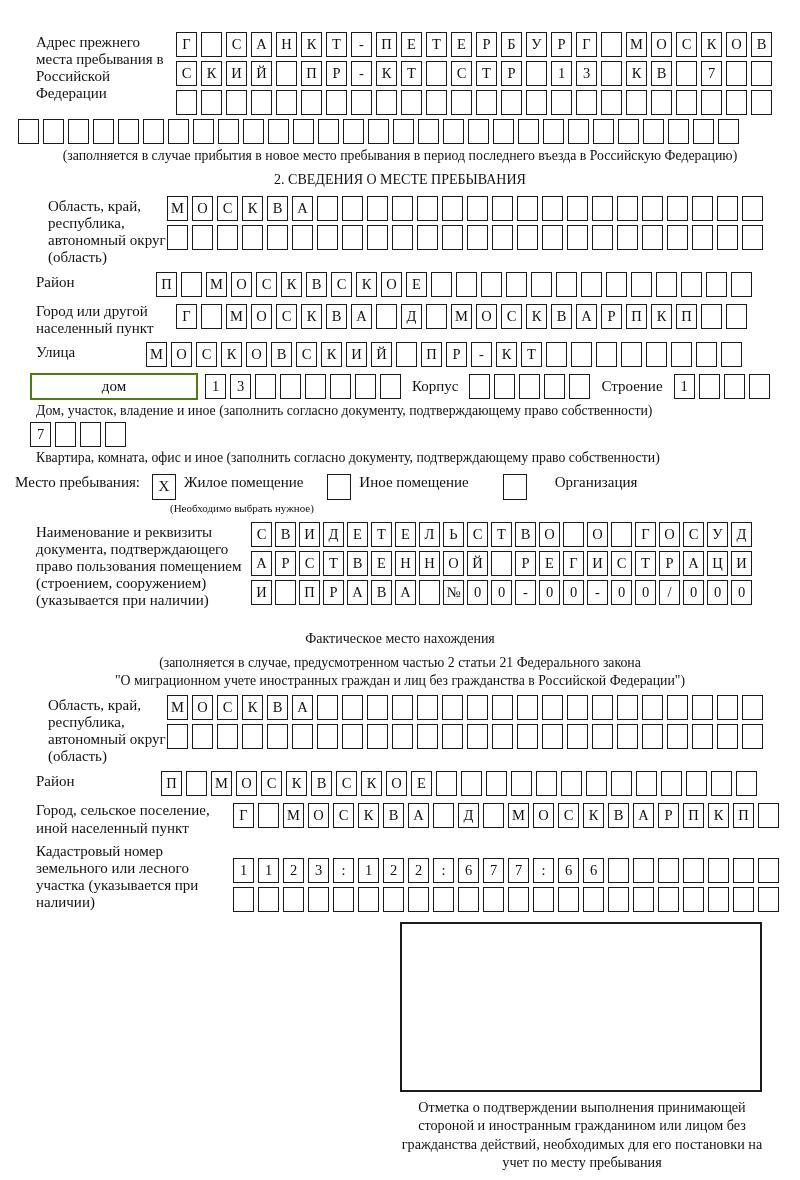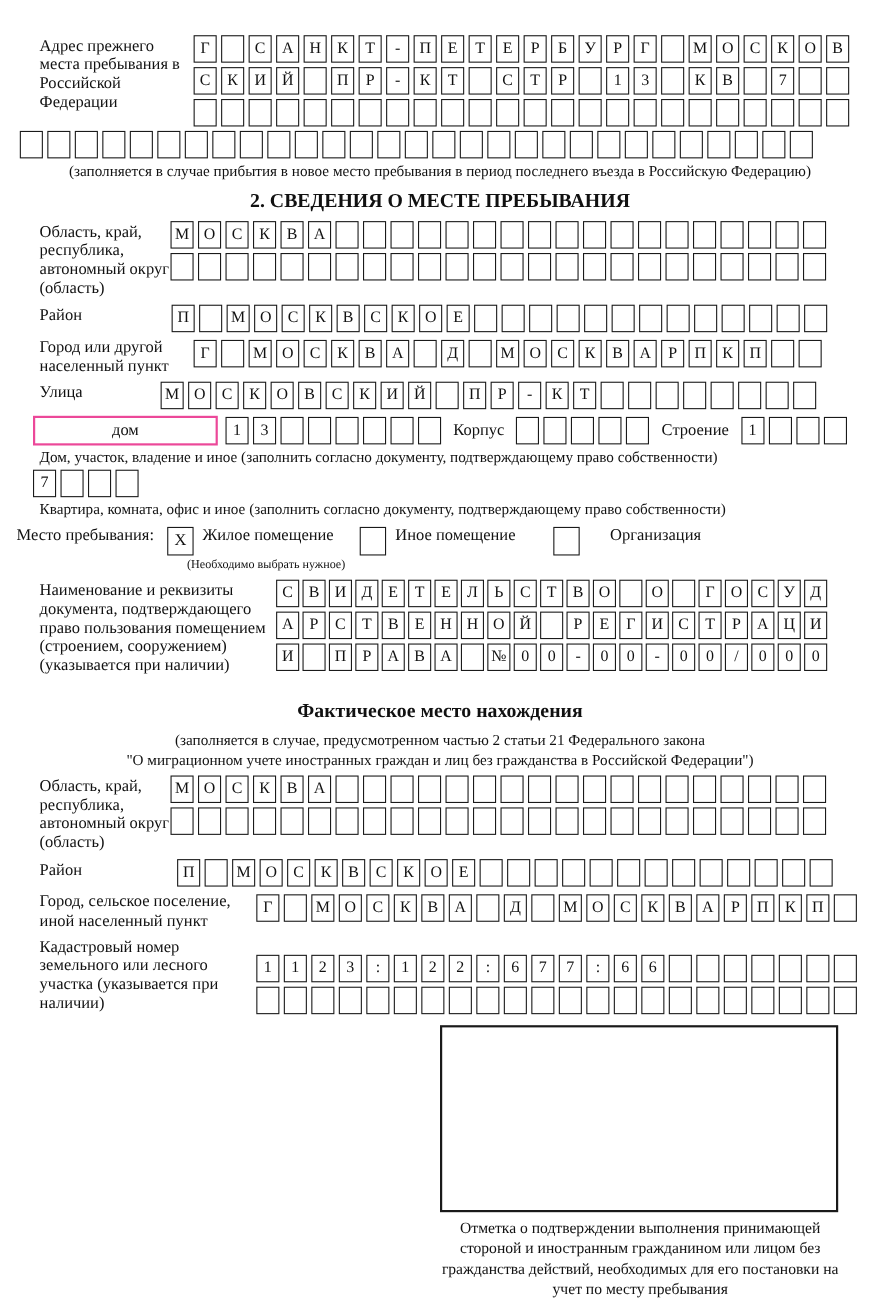--- a/index.html
+++ b/index.html
@@ -17,25 +17,25 @@
   .w125{width:125px;}
   .w197{width:197px;}
   .rows{display:flex;flex-direction:column;gap:4px;}
   .boxrow{display:flex;gap:4px;flex:none;}
   .boxrow.tight{gap:3px;}
   .cell{width:21px;height:25px;border:1.5px solid #1a1a1a;box-sizing:border-box;
         display:inline-flex;align-items:center;justify-content:center;
         font-size:14.5px;flex:none;background:#fff;}
   .fullrow{margin:4px 0 0 18px;}
   .note{text-align:center;font-size:13.8px;margin-top:4px;}
-  .section-title{text-align:center;font-weight:bold;font-size:18px;margin:8px 0 8px 0;}
-  .mb6{margin-bottom:6px;}
+  .section-title{text-align:center;font-weight:normal;font-size:14px;margin:8px 0 8px 0;}
+  .mb6{margin-bottom:6px;margin-left:12px;}
   .mb4{margin-bottom:4px;}
   .house-row{display:flex;align-items:center;gap:7px;padding-left:30px;margin-top:6px;}
-  .widebox{height:27px;border:2px solid #ec4899;box-sizing:border-box;display:flex;
+  .widebox{height:27px;border:2px solid #4d7c0f;box-sizing:border-box;display:flex;
            align-items:center;justify-content:center;flex:none;background:#fff;}
   .wb-dom{width:168px;}
   .wb-kv{width:200px;}
   .inline-label{flex:none;padding:0 4px;}
   .note-left{font-size:13.8px;margin:3px 0 3px 36px;}
   .stay-row{display:flex;align-items:flex-start;padding-left:15px;margin-top:8px;}
   .checkbox{width:24px;height:26px;border:1.5px solid #1a1a1a;box-sizing:border-box;
             display:inline-flex;align-items:center;justify-content:center;font-size:15px;flex:none;}
   .stay-gap1{margin-left:12px;}
   .opt-label{margin:0 10px 0 8px;}

